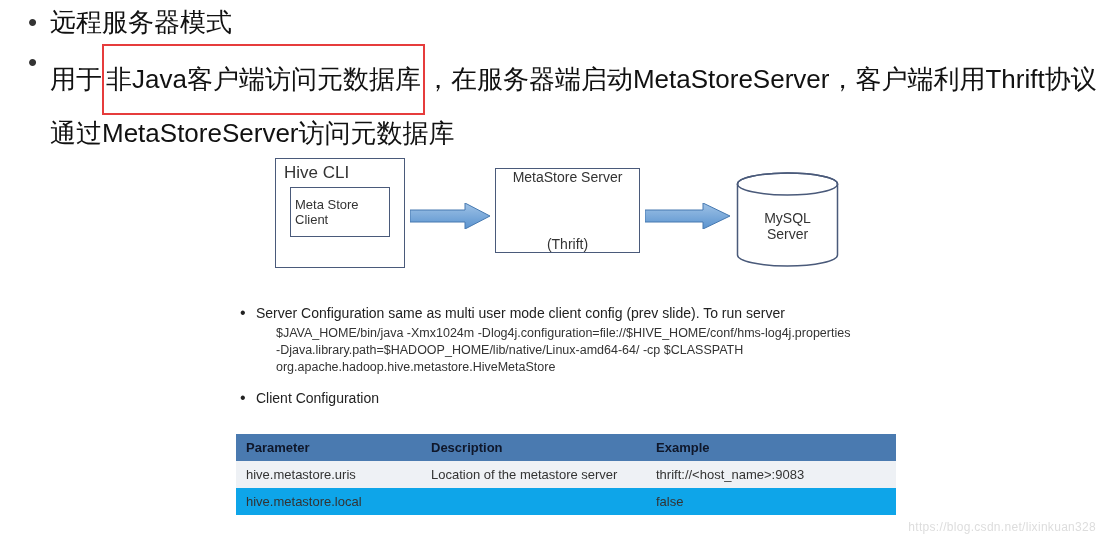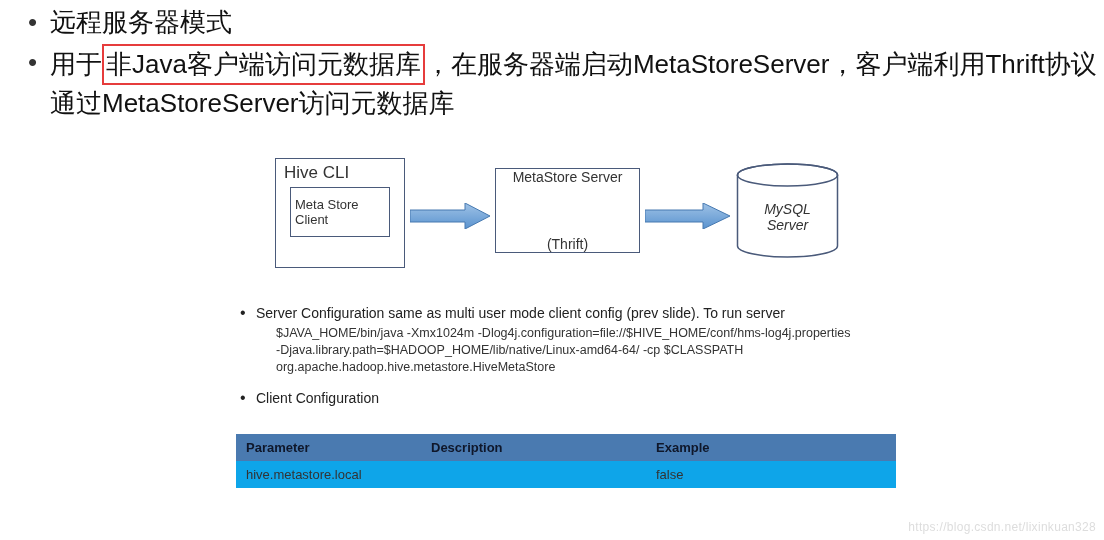--- a/index.html
+++ b/index.html
@@ -24,21 +24,21 @@
   }
   .bullet::before {
     content: "•";
     position: absolute;
     left: 0;
     top: 0;
     color: #333;
   }
   .highlight {
     border: 2px solid #e63c3c;
-    padding: 0 2px;
+    padding: 15px 2px;
     display: inline-block;
   }
   .diagram {
     position: absolute;
     left: 275px;
     top: 148px;
     width: 600px;
     height: 150px;
   }
   .box {
@@ -71,22 +71,22 @@
     justify-content: center;
     font-size: 13px;
     text-align: left;
     padding: 4px;
   }
   .metastore-server {
     left: 220px; top: 20px; width: 145px; height: 85px;
   }
   .cylinder {
     position: absolute;
-    left: 460px; top: 15px;
-    width: 105px; height: 95px; font-style: italic;
+    left: 460px; top: 24px;
+    width: 105px; height: 95px;
   }
   .cylinder svg { width: 100%; height: 100%; }
   .cylinder-label {
     position: absolute;
     top: 38px; left: 0; width: 100%;
     text-align: center;
     font-size: 14px;
     color: #333;
   }
   .arrow {
@@ -226,20 +226,25 @@
 
 <table class="table">
   <thead>
     <tr>
       <th style="width:185px">Parameter</th>
       <th style="width:225px">Description</th>
       <th>Example</th>
     </tr>
   </thead>
   <tbody>
+    <tr class="row0">
+      <td>hive.metastore.uris</td>
+      <td>Location of the metastore server</td>
+      <td>thrift://&lt;host_name&gt;:9083</td>
+    </tr>
     <tr class="row1">
       <td>hive.metastore.local</td>
       <td></td>
       <td>false</td>
     </tr>
   </tbody>
 </table>
 
 <div class="watermark">https://blog.csdn.net/lixinkuan328</div>
 

